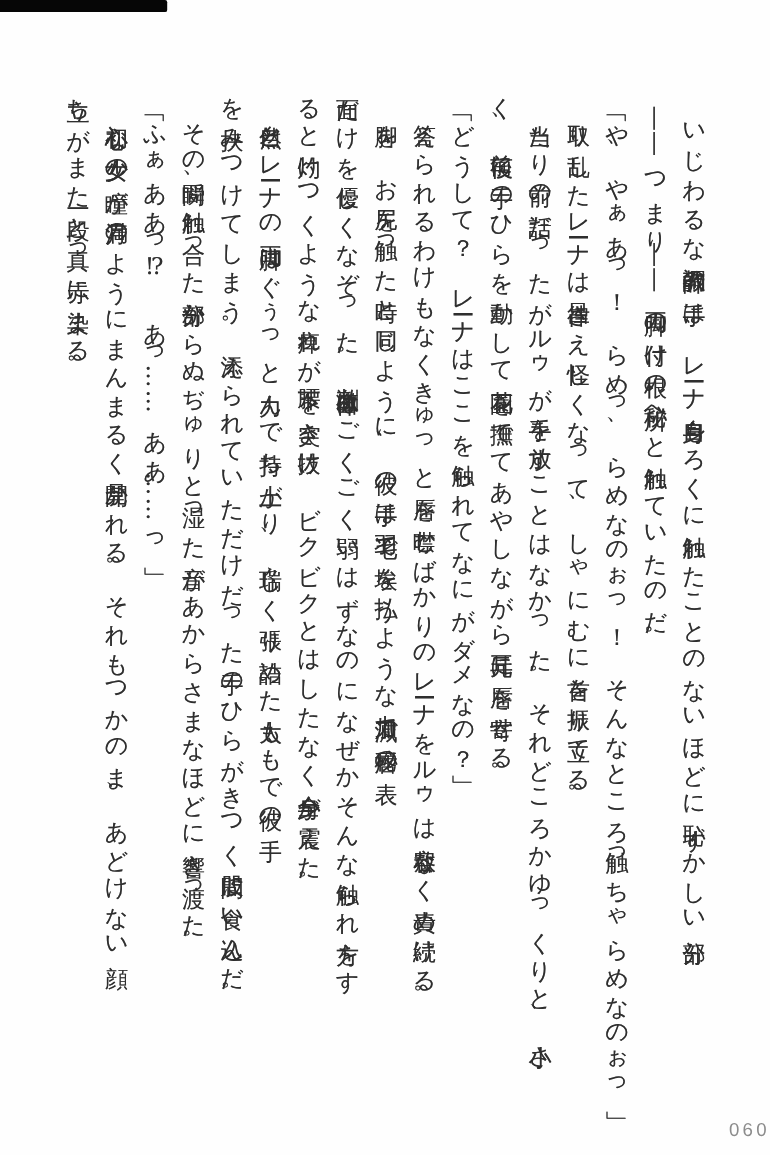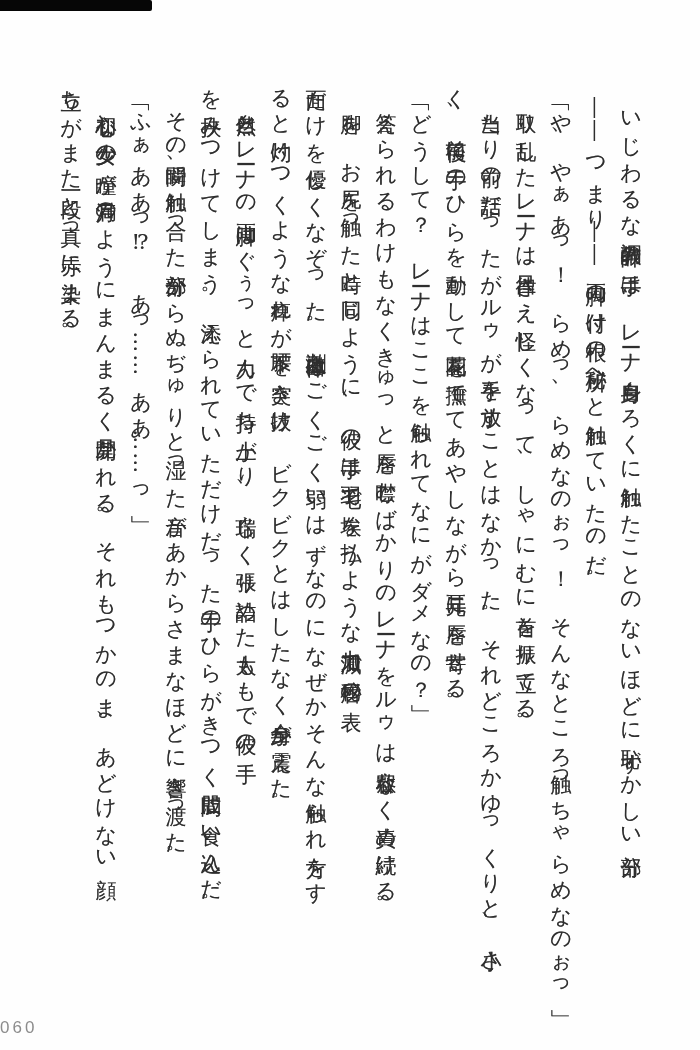--- a/index.html
+++ b/index.html
@@ -31,21 +31,21 @@
     text-shadow:0 0 0.6px rgba(60,60,60,0.55);
   }
   .text-line {
     display:block;
     white-space:nowrap;
   }
   .text-line.indent { text-indent:23px; }
   .page-number {
     position:absolute;
     bottom:12px; left:0; width:100%;
-    text-align:left;
+    text-align:right;
     font-family:"Liberation Sans","DejaVu Sans",sans-serif;
     font-size:17px;
     letter-spacing:3px;
     color:#8c8c8c;
   }
 </style>
 </head>
 <body>
 
 <div class="page">

